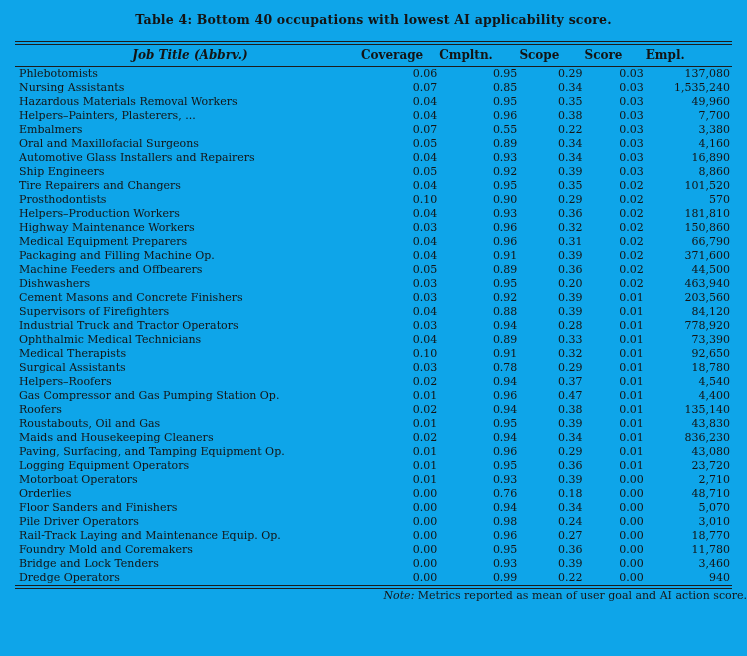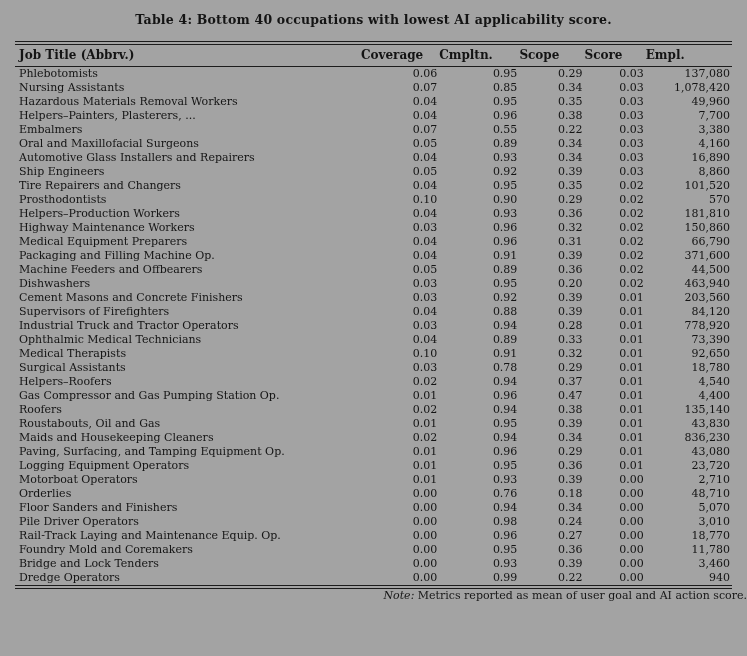--- a/index.html
+++ b/index.html
@@ -1,20 +1,20 @@
 <!DOCTYPE html>
 <html><head>
 <meta charset="utf-8">
 <style>
   * { margin: 0; padding: 0; box-sizing: border-box; }
   html, body { background: #ffffff; }
   .page {
     width: 747px;
     height: 656px;
-    background: #a3a3a3;
+    background: #0ea5e9;
     font-family: "DejaVu Serif", "Liberation Serif", serif;
     color: #141414;
     overflow: hidden;
     position: relative;
   }
   .caption {
     text-align: center;
     font-size: 12.5px;
     font-weight: bold;
     padding-top: 12px;
@@ -42,21 +42,21 @@
   col.c-cmp   { width: 80px; }
   col.c-scope { width: 65px; }
   col.c-score { width: 61px; }
   col.c-empl  { width: 86px; }
   thead th {
     font-size: 12px;
     font-weight: bold;
     padding: 3px 0 4px 0;
     white-space: nowrap;
   }
-  thead th.col-title { text-align: left; padding-left: 4px; }
+  thead th.col-title { text-align: center; padding-left: 4px; font-style: italic; }
   thead th.col-num   { text-align: left; padding-right: 2px; }
   tbody td {
     font-size: 11px;
     height: 14px;
     line-height: 14px;
     white-space: nowrap;
     overflow: hidden;
   }
   tbody td.col-title { text-align: left; padding-left: 4px; }
   tbody td.col-num   { text-align: right; padding-right: 2px; }
@@ -117,21 +117,21 @@
             <td class="col-num">0.29</td>
             <td class="col-num">0.03</td>
             <td class="col-num">137,080</td>
           </tr>
           <tr>
             <td class="col-title">Nursing Assistants</td>
             <td class="col-num">0.07</td>
             <td class="col-num">0.85</td>
             <td class="col-num">0.34</td>
             <td class="col-num">0.03</td>
-            <td class="col-num">1,078,420</td>
+            <td class="col-num">1,535,240</td>
           </tr>
           <tr>
             <td class="col-title">Hazardous Materials Removal Workers</td>
             <td class="col-num">0.04</td>
             <td class="col-num">0.95</td>
             <td class="col-num">0.35</td>
             <td class="col-num">0.03</td>
             <td class="col-num">49,960</td>
           </tr>
           <tr>

